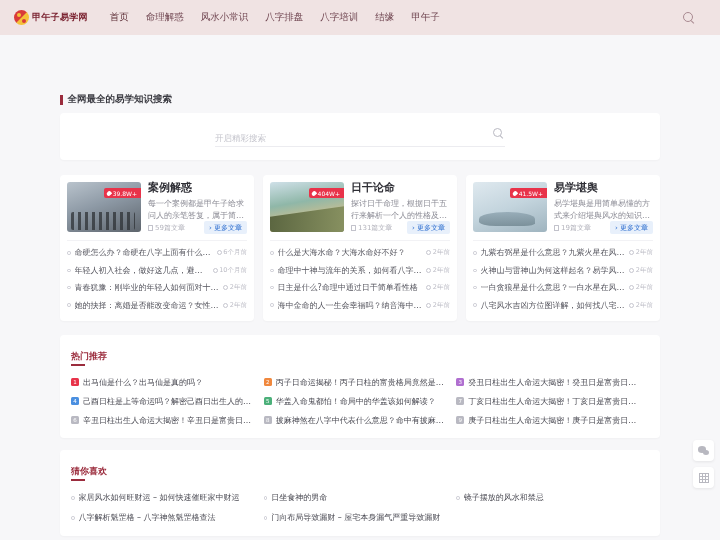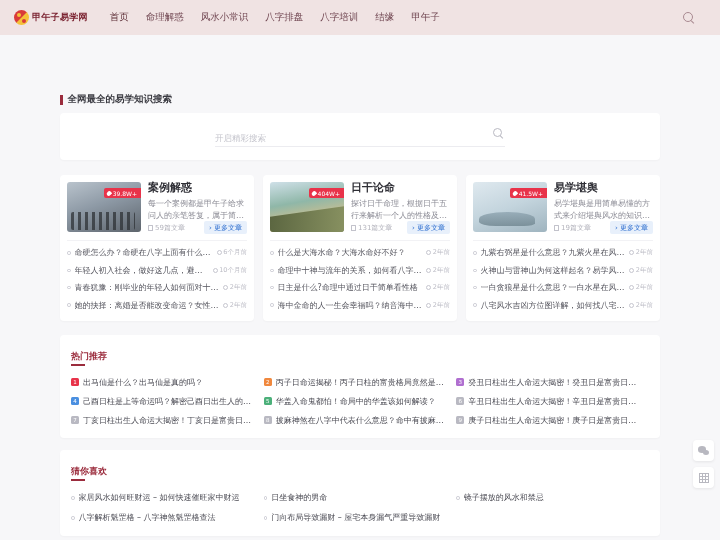--- a/index.html
+++ b/index.html
@@ -430,26 +430,26 @@
         </div>
         <div class="hot-item">
           <span class="hot-num" style="background:#4a8fe0">4</span>
           <span class="row-text">己酉日柱是上等命运吗？解密己酉日出生人的富贵格局</span>
         </div>
         <div class="hot-item">
           <span class="hot-num" style="background:#4cb07a">5</span>
           <span class="row-text">华盖入命鬼都怕！命局中的华盖该如何解读？</span>
         </div>
         <div class="hot-item">
+          <span class="hot-num" style="background:#b9b9c2">7</span>
+          <span class="row-text">丁亥日柱出生人命运大揭密！丁亥日是富贵日吗？</span>
+        </div>
+        <div class="hot-item">
           <span class="hot-num" style="background:#b9b9c2">6</span>
           <span class="row-text">辛丑日柱出生人命运大揭密！辛丑日是富贵日吗？</span>
-        </div>
-        <div class="hot-item">
-          <span class="hot-num" style="background:#b9b9c2">7</span>
-          <span class="row-text">丁亥日柱出生人命运大揭密！丁亥日是富贵日吗？</span>
         </div>
         <div class="hot-item">
           <span class="hot-num" style="background:#b9b9c2">8</span>
           <span class="row-text">披麻神煞在八字中代表什么意思？命中有披麻煞如何…</span>
         </div>
         <div class="hot-item">
           <span class="hot-num" style="background:#b9b9c2">9</span>
           <span class="row-text">庚子日柱出生人命运大揭密！庚子日是富贵日吗？</span>
         </div>
       </div>

